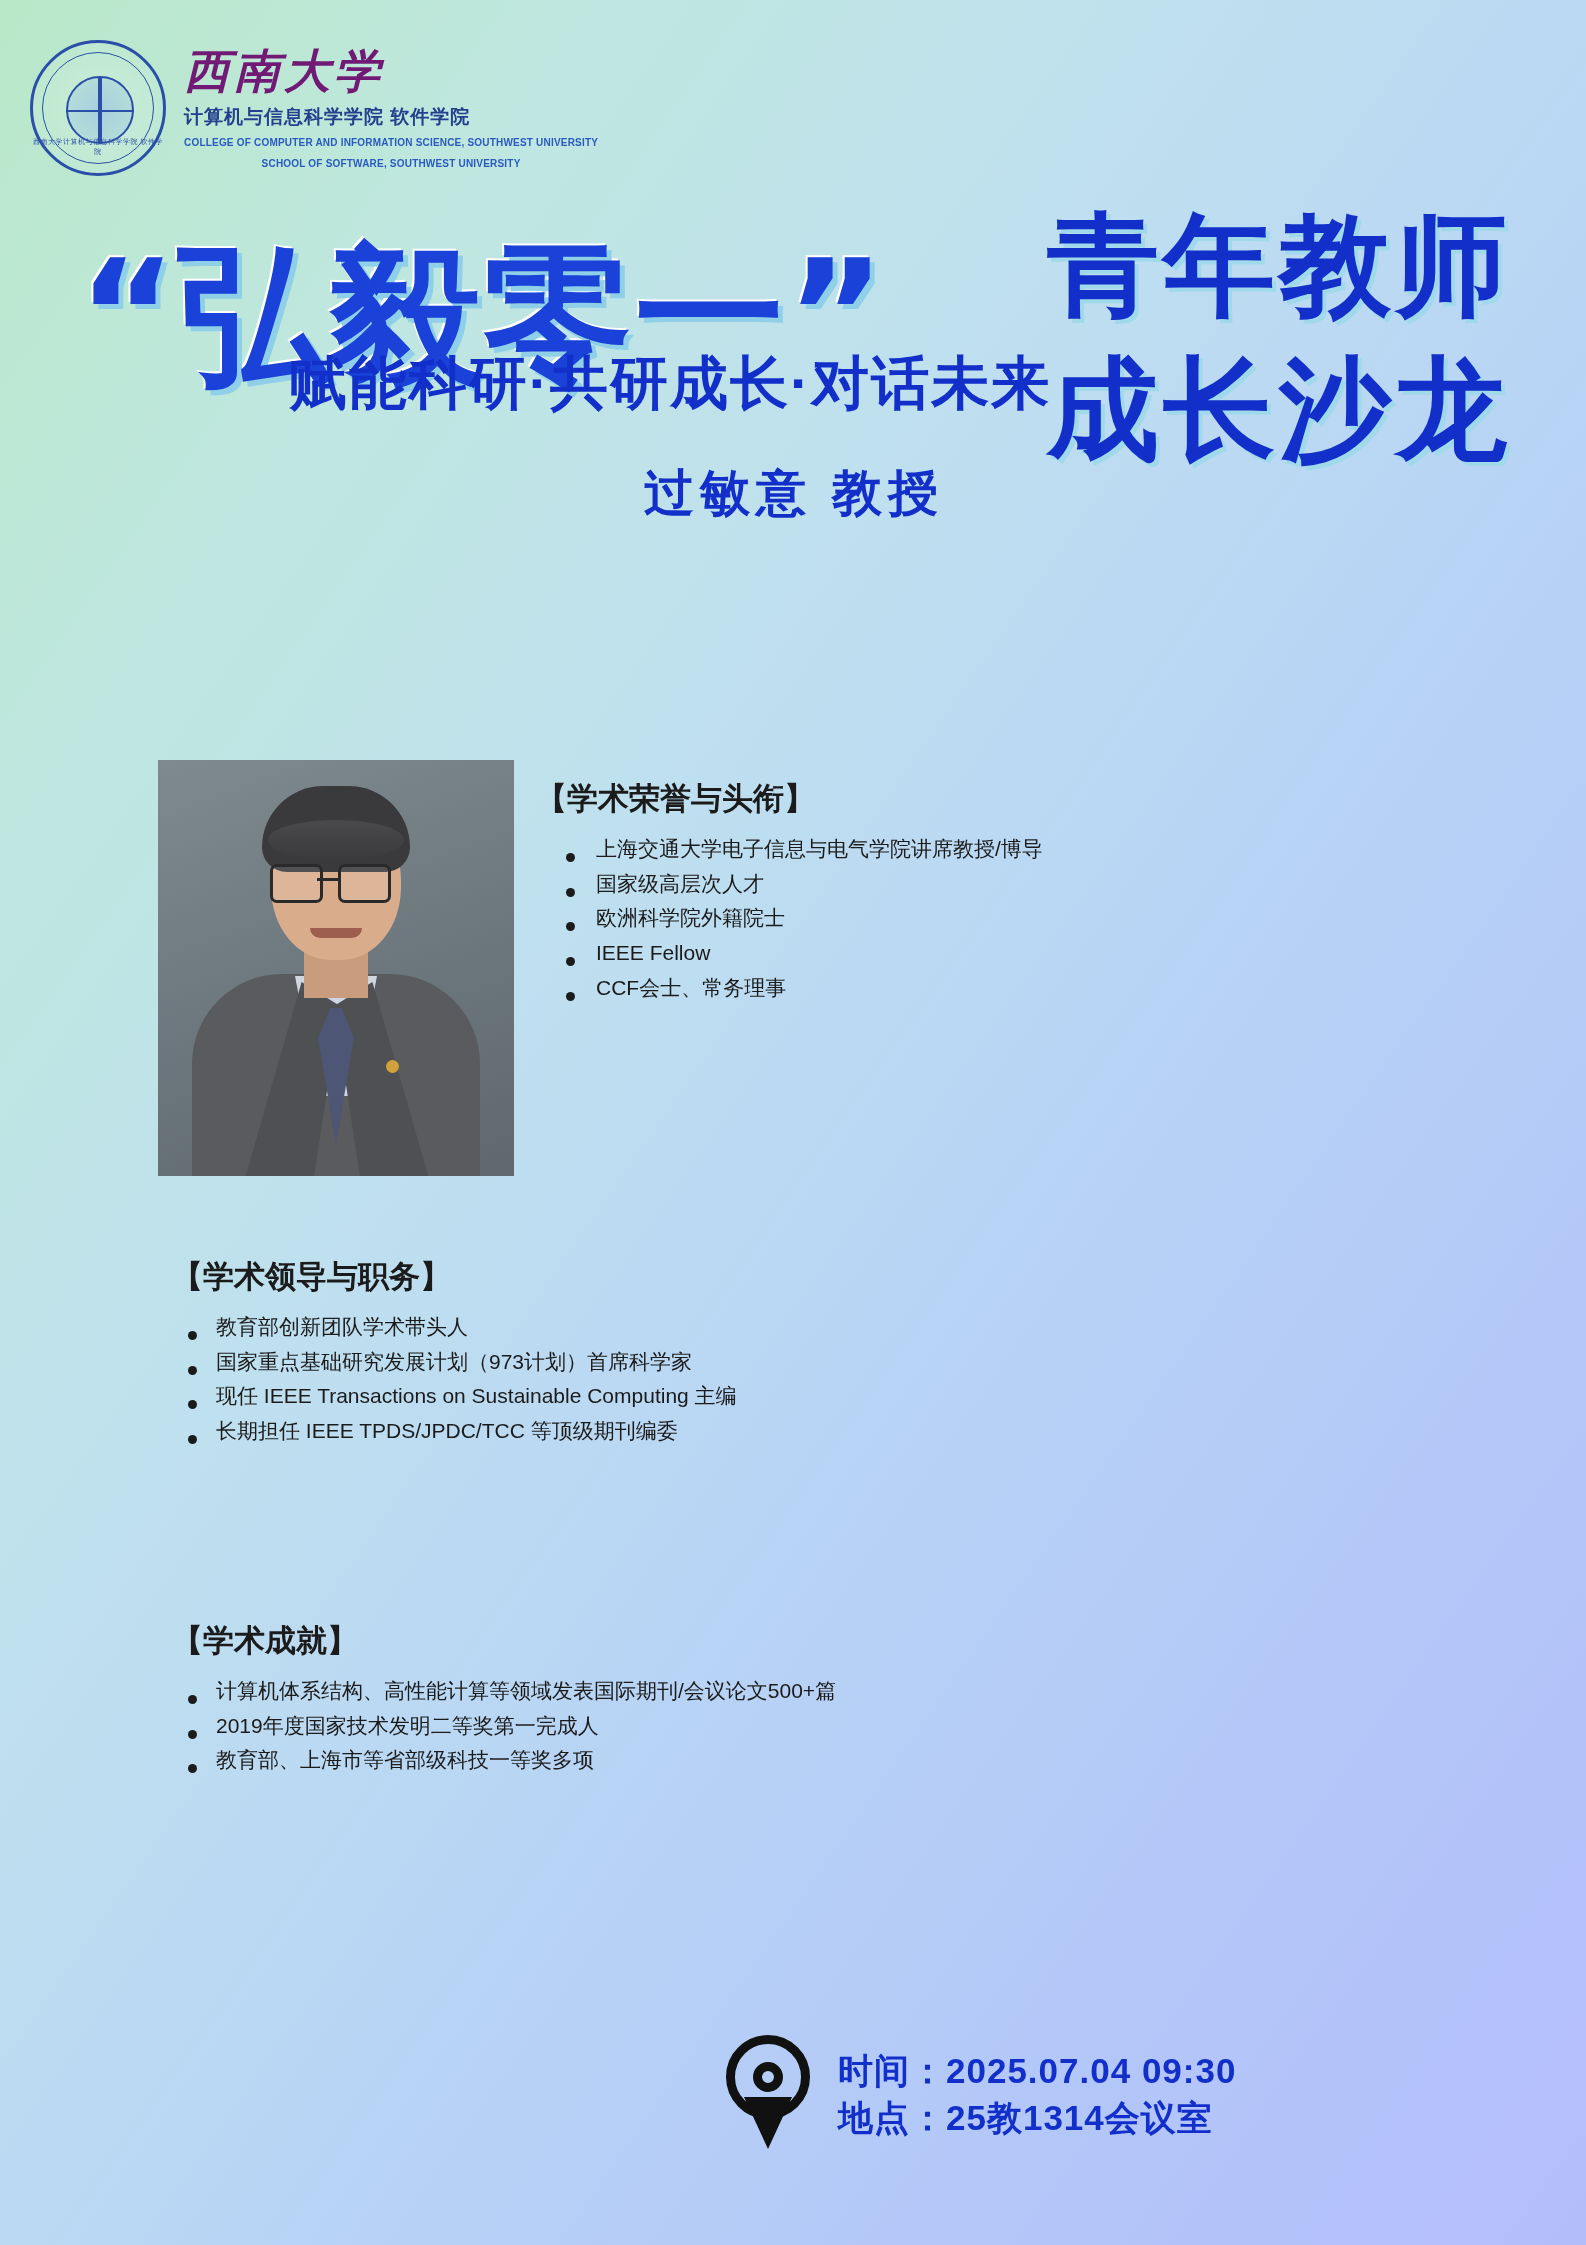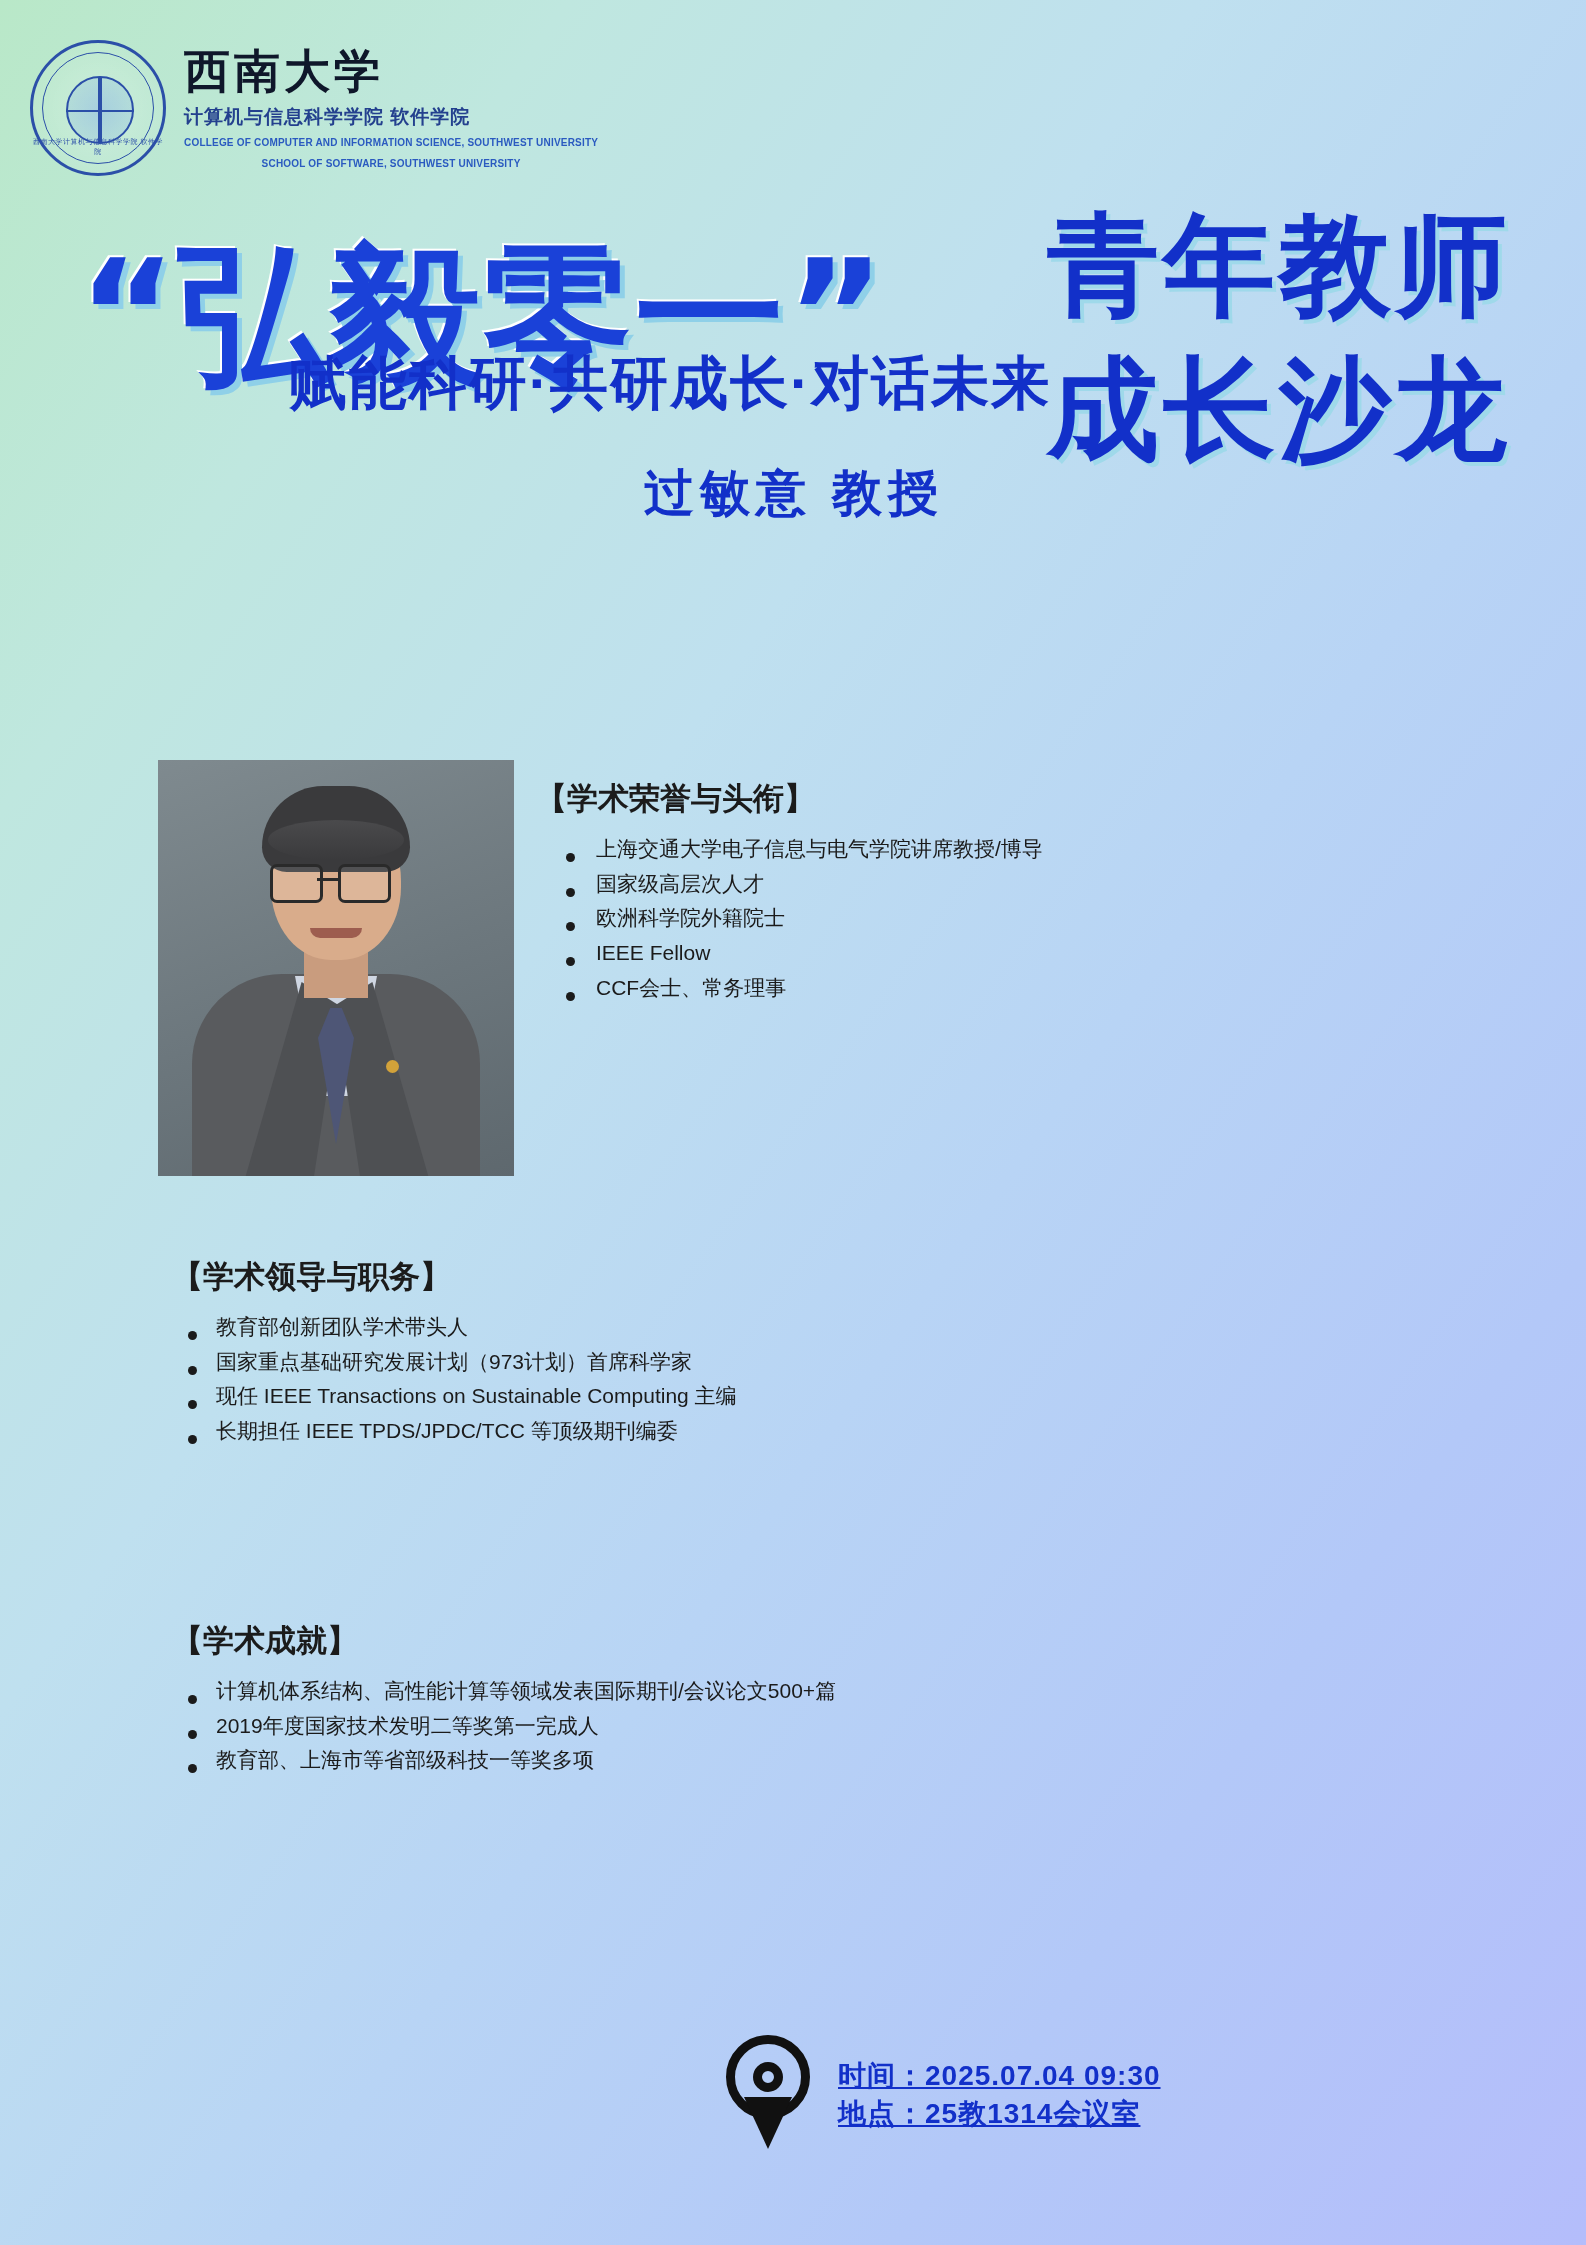--- a/index.html
+++ b/index.html
@@ -69,21 +69,22 @@
     letter-spacing: 0.5px;
   }
   .brand {
     margin-left: 18px;
     padding-top: 8px;
   }
   .brand-cn-name {
     font-family: "DejaVu Serif", serif;
     font-size: 46px;
     font-weight: 700;
-    color: #0f172a;
+    font-style: italic;
+    color: #701a75;
     letter-spacing: 4px;
     line-height: 1;
   }
   .brand-college {
     margin-top: 10px;
     font-size: 19px;
     font-weight: 700;
     color: #23408e;
     letter-spacing: 1px;
   }
@@ -385,27 +386,26 @@
     top: 62px;
     width: 48px;
     height: 52px;
     background: #111;
     clip-path: polygon(0 0, 100% 0, 50% 100%);
   }
   .footer-lines {
     margin-left: 22px;
   }
   .f-line {
-    font-size: 28px;
+    font-size: 35px;
     font-weight: 900;
     color: #1230c9;
     letter-spacing: 1px;
     line-height: 1.34;
     white-space: nowrap;
-    text-decoration: underline;
   }
   .f-label { color: #1230c9; }
 </style>
 </head>
 <body>
 
 <div class="header">
   <div class="seal">
     <div class="globe"></div>
     <div class="seal-text">西南大学计算机与信息科学学院 软件学院</div>

